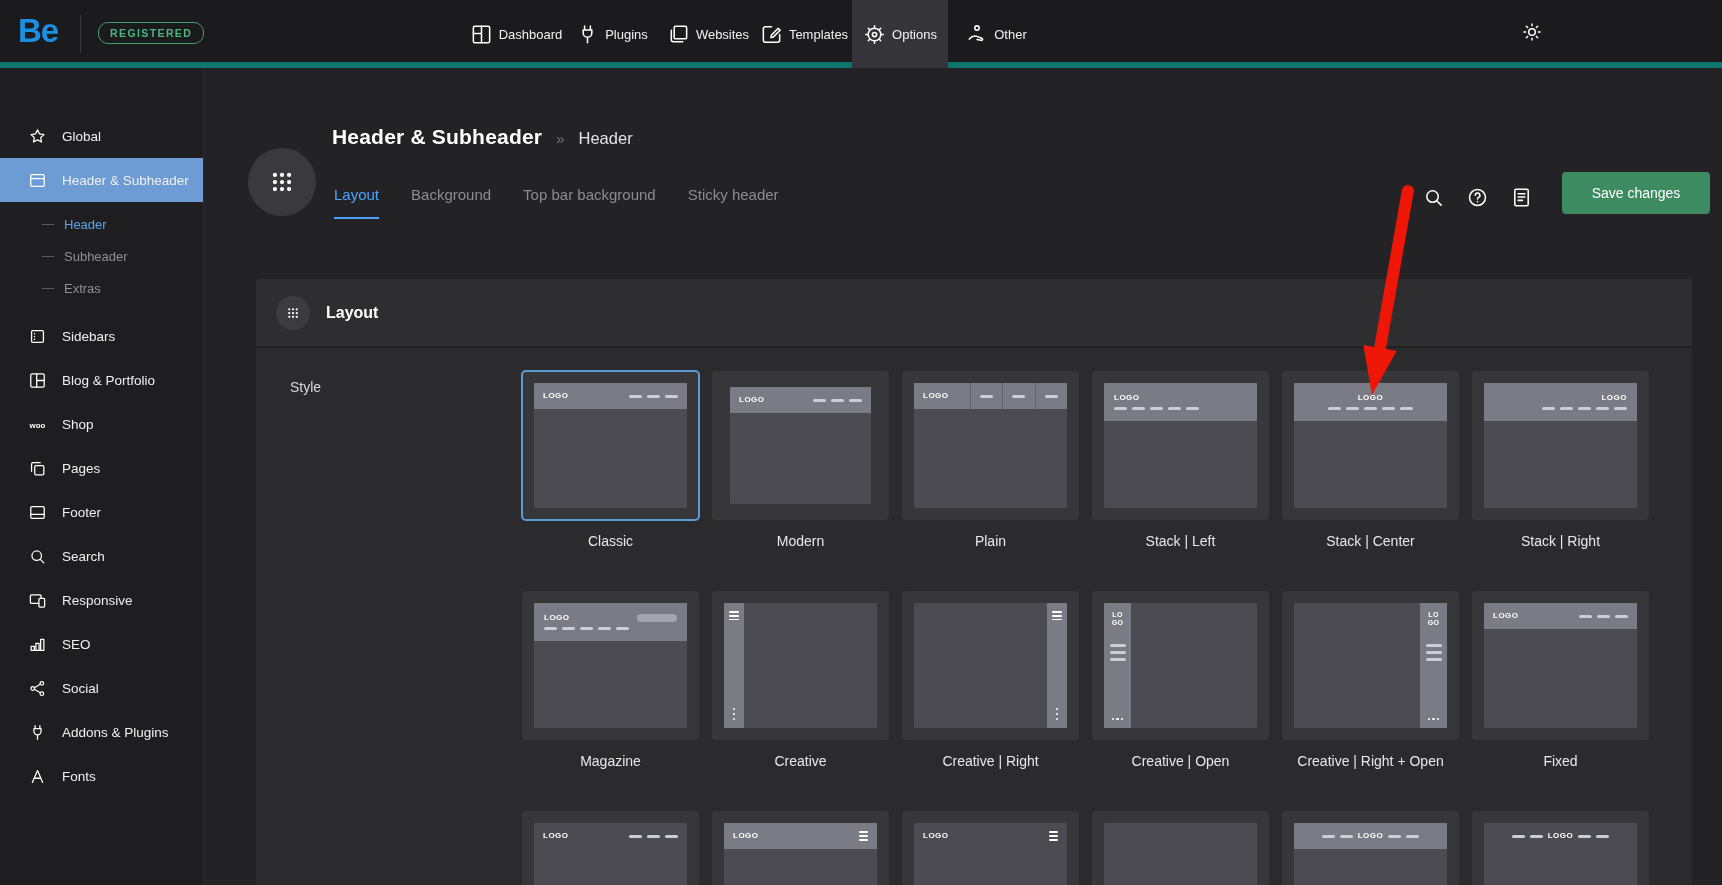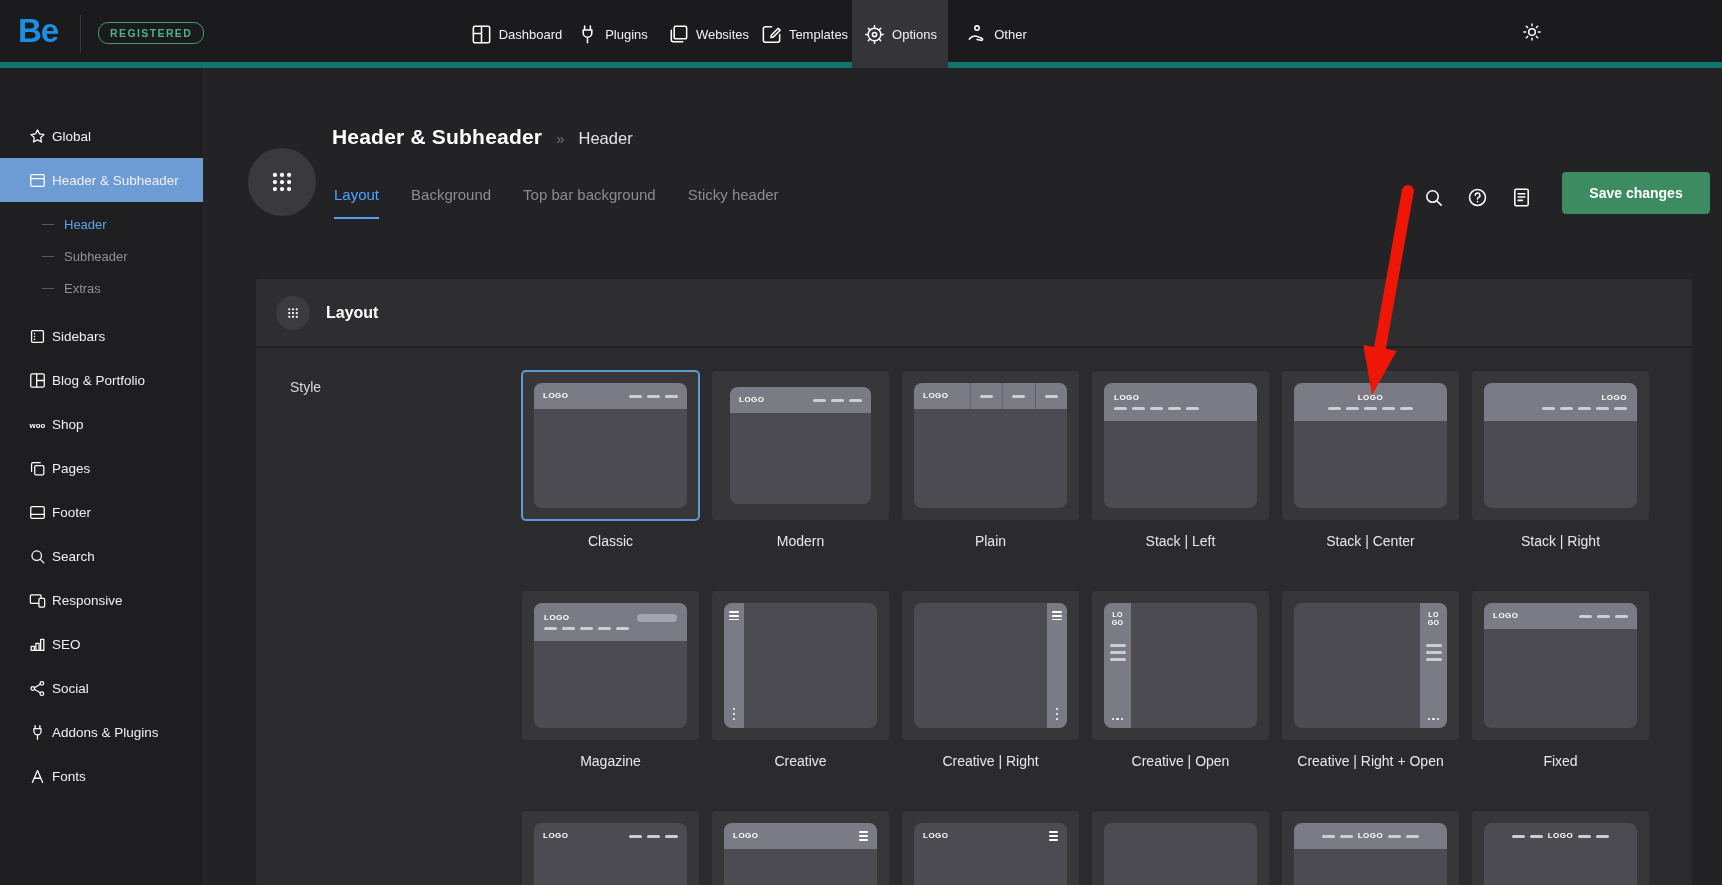--- a/index.html
+++ b/index.html
@@ -25,21 +25,21 @@
     align-items:center;justify-content:center;cursor:pointer}
   .sun-btn svg{width:22px;height:22px}
 
   
   .sidebar{position:absolute;left:0;top:68px;width:204px;height:817px;background:#1e1e20;
     border-right:1px solid #2a2a2d;padding-top:46px;z-index:4}
   .side-item{height:44px;display:flex;align-items:center;padding-left:27px;cursor:pointer;color:#f0f0f2}
   .side-item.active{background:#6d9bd3}
   .side-icon{width:20px;height:20px;display:flex;align-items:center;justify-content:center}
   .side-icon svg{width:19px;height:19px}
-  .side-label{margin-left:5px;font-size:13.5px;white-space:nowrap}
+  .side-label{margin-left:15px;font-size:13.5px;white-space:nowrap}
   .side-sub{height:32px;display:flex;align-items:center;padding-left:42px;cursor:pointer}
   .sub-dash{color:#62626a;font-size:12px}
   .sub-label{margin-left:10px;font-size:13px;color:#8f8f97}
   .side-sub.active .sub-label{color:#5da2e8}
   .subgroup{padding:6px 0 10px 0}
 
   
   .main{position:absolute;left:204px;top:68px;right:0;bottom:0;background:#232326}
   .avatar{position:absolute;left:44px;top:80px;width:68px;height:68px;border-radius:50%;
     background:#3a3a3e;display:flex;align-items:center;justify-content:center}
@@ -49,21 +49,21 @@
   .crumb-sep{font-size:15px;color:#73737a}
   .page-subtitle{font-size:16.5px;color:#e3e3e6}
   .tabs{position:absolute;left:130px;top:118px;display:flex;gap:32px}
   .tab{font-size:15px;color:#8b8b93;cursor:pointer;position:relative;padding-bottom:16px}
   .tab.active{color:#4da3ff}
   .tab.active::after{content:"";position:absolute;left:0;right:0;bottom:0;height:2px;background:#4da3ff}
   .hdr-actions{position:absolute;left:1216px;top:116px;display:flex;gap:17px}
   .hdr-icon{width:27px;height:27px;display:flex;align-items:center;justify-content:center;cursor:pointer}
   .hdr-icon svg{width:23px;height:23px}
   .save-btn{position:absolute;left:1358px;top:104px;width:148px;height:42px;border:none;
-    border-radius:4px;background:#3d8b61;color:#fff;font-size:14px;font-weight:700;cursor:pointer;
+    border-radius:4px;background:#3d8b61;color:#fff;font-size:14px;font-weight:400;cursor:pointer;
     font-family:"Liberation Sans",sans-serif}
 
   
   .panel{position:absolute;left:52px;top:211px;width:1436px;height:606px;background:#2b2b2e;
     border-radius:3px;overflow:hidden}
   .panel-header{height:69px;background:#2e2e31;border-bottom:2px solid #202023;display:flex;
     align-items:center;padding-left:20px}
   .panel-icon{width:34px;height:34px;border-radius:50%;background:#3c3c40;display:flex;
     align-items:center;justify-content:center}
   .panel-icon svg{width:18px;height:18px}
@@ -71,21 +71,21 @@
   .style-label{position:absolute;left:34px;top:100px;font-size:14px;color:#d8d8dc}
   .grid-row{position:absolute;left:266px;display:flex;gap:13px}
 
   
   .opt{width:177px;display:flex;flex-direction:column;cursor:pointer}
   .tile{width:177px;height:149px;background:#37373a;border-radius:4px;position:relative}
   .tile.selected{outline:2px solid #5b9bd5;outline-offset:-1px}
   .opt-label{margin-top:13px;text-align:center;font-size:14px;color:#e8e8ea;white-space:nowrap}
 
   
-  .pv{position:absolute;inset:12px;background:#4b4b51;border-radius:8px;overflow:hidden}
+  .pv{position:absolute;inset:12px;background:#4b4b51;border-radius:1px;overflow:hidden}
   .pv.inset{inset:16px 18px}
   .pbar{position:absolute;top:0;left:0;right:0;height:26px;background:#7b7b85;display:flex;
     align-items:center;padding:0 9px;gap:5px}
   .pbar.bare{background:transparent}
   .pbar.tall{height:38px;flex-direction:column;justify-content:center;align-items:flex-start;gap:5px;padding:0 10px}
   .pbar.tall.al-c{align-items:center}
   .pbar.tall.al-r{align-items:flex-end}
   .pbar.center{justify-content:center}
   .prow{display:flex;align-items:center;width:100%;gap:5px}
   .pgroup{display:flex;gap:5px}

